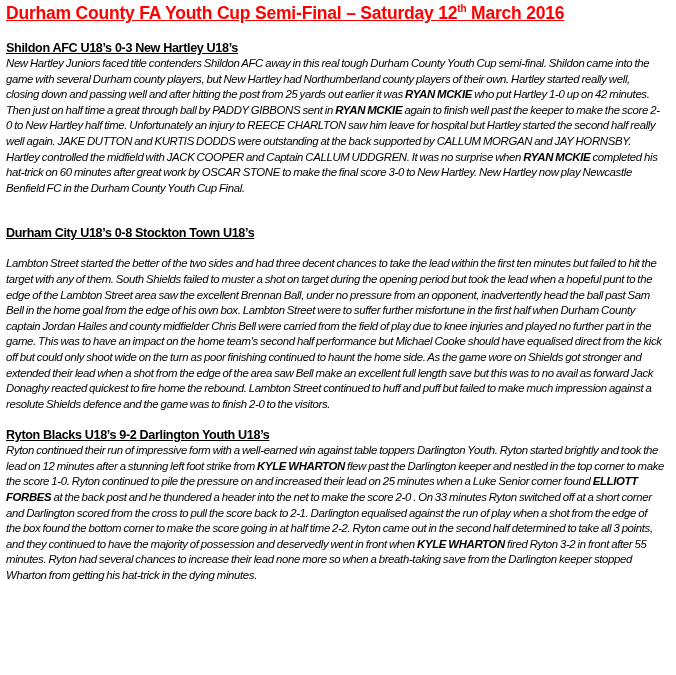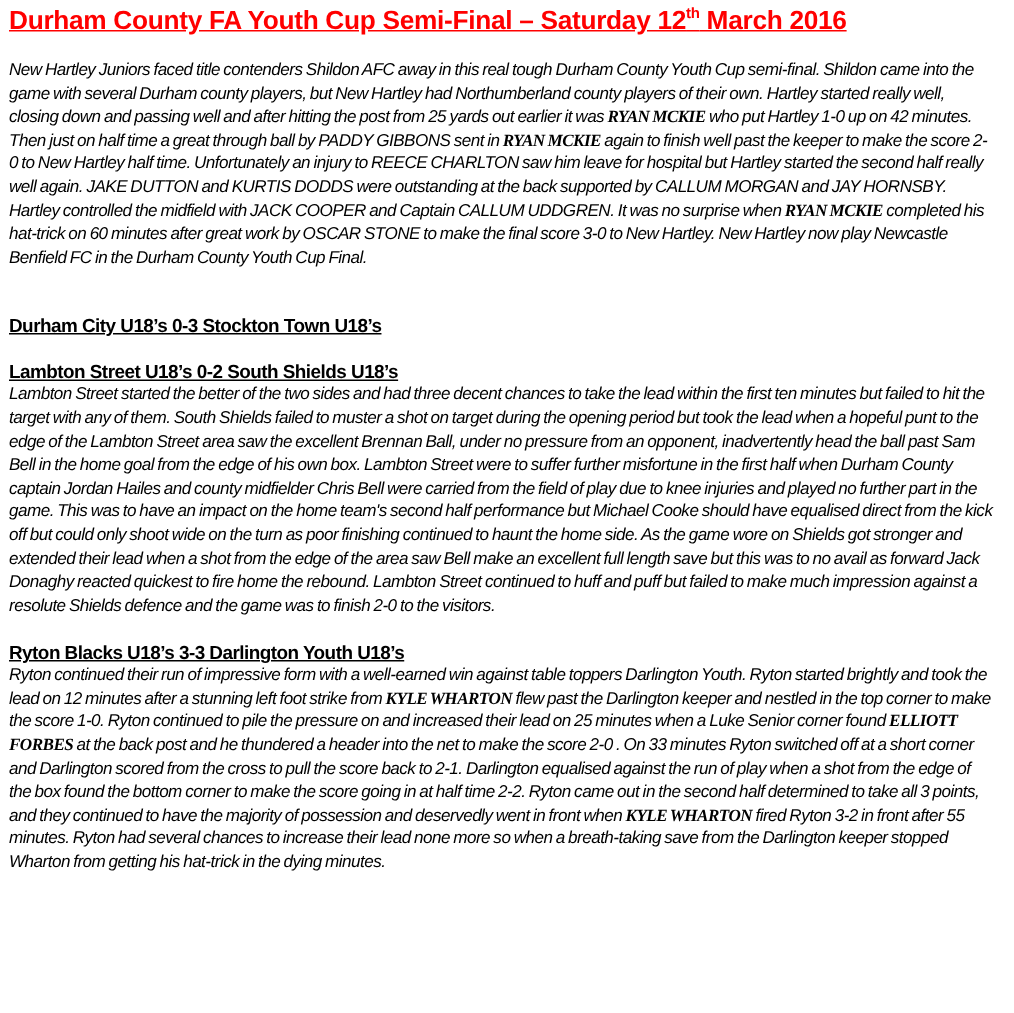--- a/index.html
+++ b/index.html
@@ -16,46 +16,46 @@
   }
   .section-title sup { font-size: 10px; line-height: 0; }
   .match-title {
     font-weight: bold; font-size: 12.6px; text-decoration: underline;
     margin: 0; line-height: 16px; letter-spacing: -0.35px;
   }
   .report {
     font-style: italic; font-size: 11.4px; line-height: 15.6px;
     margin: 0; letter-spacing: -0.35px; word-spacing: -0.6px;
   }
-  .report b { font-weight: bold; font-family: Liberation Serif, serif; }
+  .report b { font-weight: bold; }
   .gap-lg { height: 16px; }
   .gap-md { height: 15px; }
   .gap-sec { height: 14px; }
 </style>
 </head>
 <body>
 
 <div class="doc">
 
   <h1 class="section-title">
     <span>Durham County FA Youth Cup Semi-Final – Saturday 12</span><sup>th</sup><span> March 2016</span>
   </h1>
   <div class="gap-lg"></div>
+  <h2 class="match-title">Shildon AFC U18’s 0-3 New Hartley U18’s</h2>
   <p class="report">
     <span>New Hartley Juniors faced title contenders Shildon AFC away in this real tough Durham County Youth Cup semi-final. Shildon came into the game with several Durham county players, but New Hartley had Northumberland county players of their own. Hartley started really well, closing down and passing well and after hitting the post from 25 yards out earlier it was </span><b>RYAN MCKIE</b><span> who put Hartley 1-0 up on 42 minutes. Then just on half time a great through ball by PADDY GIBBONS sent in </span><b>RYAN MCKIE</b><span> again to finish well past the keeper to make the score 2-0 to New Hartley half time. Unfortunately an injury to REECE CHARLTON saw him leave for hospital but Hartley started the second half really well again. JAKE DUTTON and KURTIS DODDS were outstanding at the back supported by CALLUM MORGAN and JAY HORNSBY. Hartley controlled the midfield with JACK COOPER and Captain CALLUM UDDGREN. It was no surprise when </span><b>RYAN MCKIE</b><span> completed his hat-trick on 60 minutes after great work by OSCAR STONE to make the final score 3-0 to New Hartley. New Hartley now play Newcastle Benfield FC in the Durham County Youth Cup Final.</span>
   </p>
   <div class="gap-sec"></div>
 
   <div class="gap-md"></div>
-  <h2 class="match-title">Durham City U18’s 0-3 Stockton Town U18’s</h2>
+  <h2 class="match-title">Durham City U18’s 0-8 Stockton Town U18’s</h2>
   <div class="gap-md"></div>
 
-  <h2 class="match-title">Lambton Street U18’s 0-2 South Shields U18’s</h2>
   <p class="report">
     <span>Lambton Street started the better of the two sides and had three decent chances to take the lead within the first ten minutes but failed to hit the target with any of them. South Shields failed to muster a shot on target during the opening period but took the lead when a hopeful punt to the edge of the Lambton Street area saw the excellent Brennan Ball, under no pressure from an opponent, inadvertently head the ball past Sam Bell in the home goal from the edge of his own box. Lambton Street were to suffer further misfortune in the first half when Durham County captain Jordan Hailes and county midfielder Chris Bell were carried from the field of play due to knee injuries and played no further part in the game. This was to have an impact on the home team's second half performance but Michael Cooke should have equalised direct from the kick off but could only shoot wide on the turn as poor finishing continued to haunt the home side. As the game wore on Shields got stronger and extended their lead when a shot from the edge of the area saw Bell make an excellent full length save but this was to no avail as forward Jack Donaghy reacted quickest to fire home the rebound. Lambton Street continued to huff and puff but failed to make much impression against a resolute Shields defence and the game was to finish 2-0 to the visitors.</span>
   </p>
   <div class="gap-md"></div>
 
-  <h2 class="match-title">Ryton Blacks U18’s 3-3 Darlington Youth U18’s</h2>
+  <h2 class="match-title">Ryton Blacks U18’s 9-2 Darlington Youth U18’s</h2>
   <p class="report">
     <span>Ryton continued their run of impressive form with a well-earned win against table toppers Darlington Youth. Ryton started brightly and took the lead on 12 minutes after a stunning left foot strike from </span><b>KYLE WHARTON</b><span> flew past the Darlington keeper and nestled in the top corner to make the score 1-0. Ryton continued to pile the pressure on and increased their lead on 25 minutes when a Luke Senior corner found </span><b>ELLIOTT FORBES</b><span> at the back post and he thundered a header into the net to make the score 2-0 . On 33 minutes Ryton switched off at a short corner and Darlington scored from the cross to pull the score back to 2-1. Darlington equalised against the run of play when a shot from the edge of the box found the bottom corner to make the score going in at half time 2-2. Ryton came out in the second half determined to take all 3 points, and they continued to have the majority of possession and deservedly went in front when </span><b>KYLE WHARTON</b><span> fired Ryton 3-2 in front after 55 minutes. Ryton had several chances to increase their lead none more so when a breath-taking save from the Darlington keeper stopped Wharton from getting his hat-trick in the dying minutes.</span>
   </p>
 </div>
 
 </body></html>

